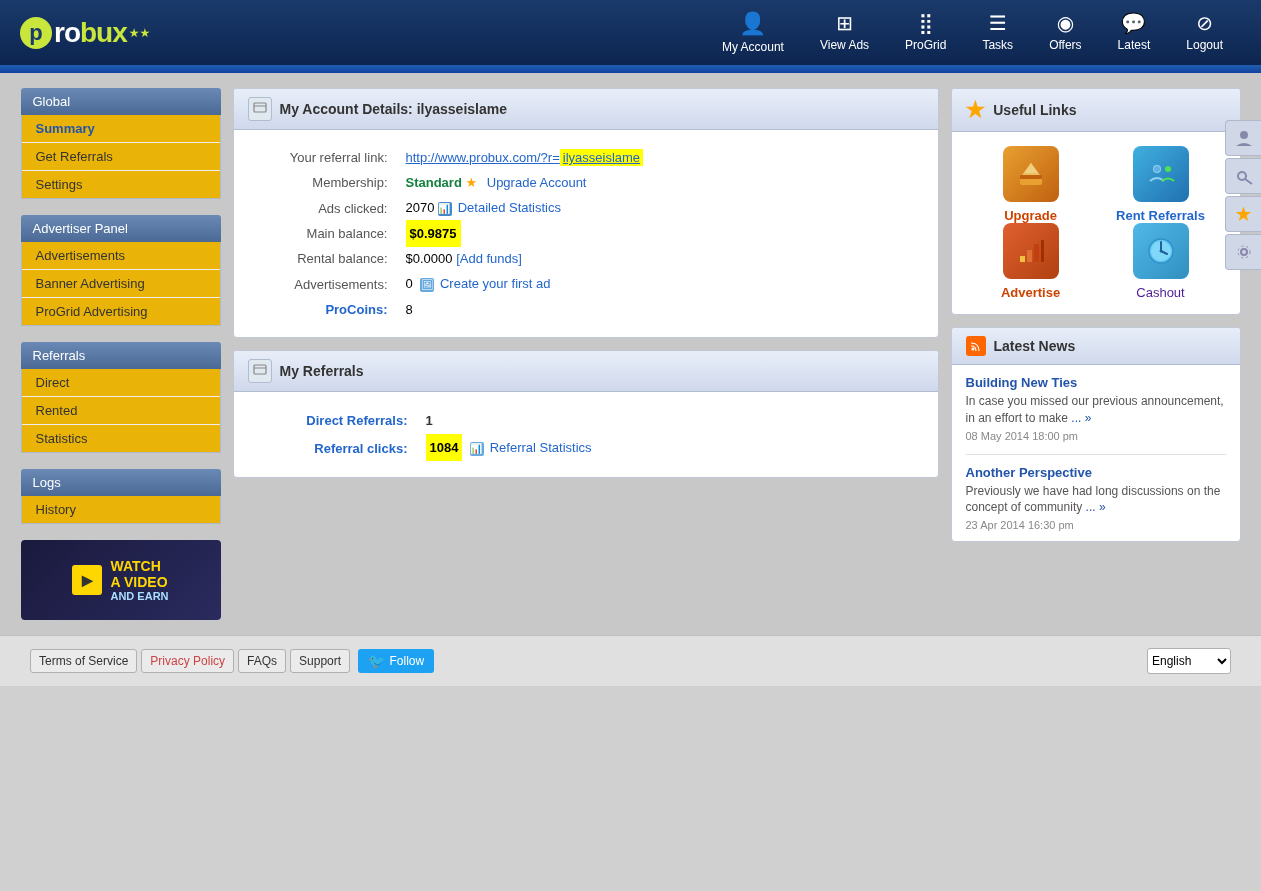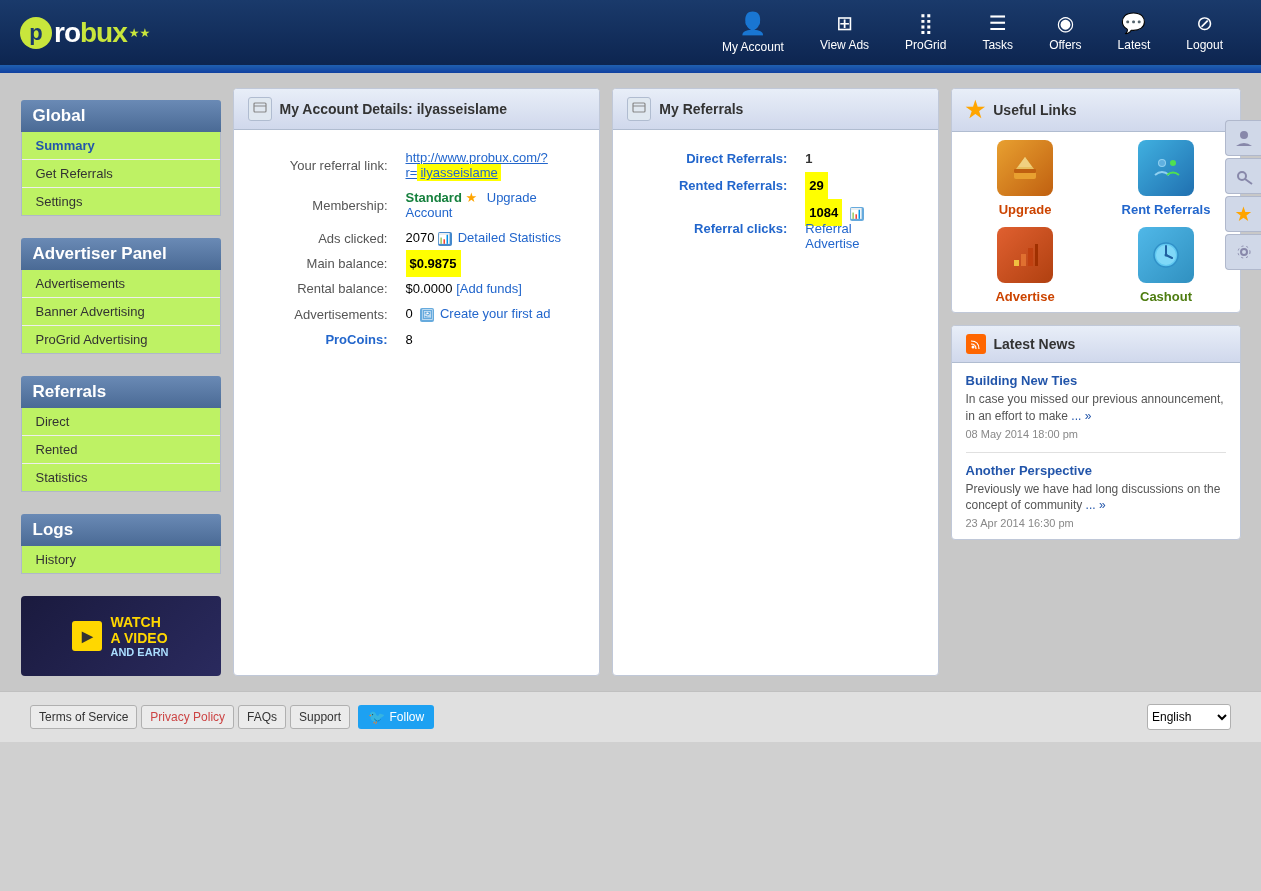--- a/index.html
+++ b/index.html
@@ -56,31 +56,30 @@
     }
 
     
     .sidebar {
       width: 200px;
       flex-shrink: 0;
     }
     .sidebar-section-header {
       background: linear-gradient(180deg, #6a8ab5 0%, #4a6a95 100%);
       color: white;
-      font-weight: bold;
-      font-size: 17px;
+      font-weight: normal;
+      font-size: 13px;
       padding: 6px 12px;
       border-radius: 3px 3px 0 0;
-      margin-top: 12px;
     }
     .sidebar-section {
-      background: #bef264;
+      background: #eab308;
       border: 1px solid #b0b8c8;
       border-top: none;
-      margin-bottom: 22px;
+      margin-bottom: 16px;
     }
     .sidebar-link {
       display: block;
       padding: 6px 14px;
       color: #333;
       text-decoration: none;
       font-size: 13px;
       cursor: pointer;
       border-bottom: 1px solid #eee;
     }
@@ -109,21 +108,21 @@
       align-items: center;
       justify-content: center;
       color: #333;
       font-size: 14px;
     }
 
     
     .main-content {
       flex: 1;
       display: flex;
-      flex-direction: row;
+      flex-direction: column;
       gap: 12px;
     }
 
     
     .panel {
       background: white;
       border: 1px solid #c0c8d8;
       border-radius: 4px;
       overflow: hidden;
     }
@@ -243,22 +242,21 @@
       flex-shrink: 0;
       display: flex;
       flex-direction: column;
       gap: 12px;
     }
 
     
     .useful-links-grid {
       display: grid;
       grid-template-columns: 1fr 1fr;
-      gap: 10px;
-      padding: 8px;
+      padding: 14px;
     }
     .useful-link-item {
       display: flex;
       flex-direction: column;
       align-items: center;
       gap: 6px;
       cursor: pointer;
       text-decoration: none;
     }
 
@@ -424,21 +422,21 @@
       border-radius: 8px;
       display: flex;
       align-items: center;
       justify-content: center;
       font-size: 28px;
       color: white;
     }
     .upgrade-label { color: #cc4400; font-weight: bold; }
     .rent-label { color: #2266cc; font-weight: bold; }
     .advertise-label { color: #cc4400; font-weight: bold; }
-    .cashout-label { color: #4d7c0f; font-weight: bold; }
+    .cashout-label { color: #4c1d95; font-weight: normal; }
   </style>
 </head>
 <body>
 
 <div class="top-nav">
   <div class="logo">
     <span style="display:inline-block; background:#c8e63c; border-radius:50%; width:32px; height:32px; position:relative; margin-right:0;">
       <span style="position:absolute; left:50%; top:50%; transform:translate(-50%,-50%); color:#1a3a6b; font-size:22px; font-weight:900;">p</span>
     </span>
     <span style="font-size:28px; font-weight:bold; color:white; letter-spacing:-1px; margin-left:2px;">
@@ -604,31 +602,25 @@
         <div class="panel-body">
           <table class="referrals-table">
             <tbody>
                 <tr>
               <td class="label-col">Direct Referrals:</td>
               <td>
                 <span class="ref-number">1</span>
               </td>
             </tr>
             <tr>
-              <td class="label-col">Rented Referrals:</td>
-              <td>
-                <span class="highlight-yellow">29</span>
-              </td>
-            </tr>
-            <tr>
               <td class="label-col">Referral clicks:</td>
               <td>
                 <span class="highlight-yellow">1084</span>
                 <span class="info-icon-small" style="background:#66aadd; margin-left:4px;">📊</span>
-                <a class="stats-link">Referral Advertise</a>
+                <a class="stats-link">Referral Statistics</a>
               </td>
             </tr>
           </tbody>
             </table>
         </div>
       </div>
 
     </div>
 
     <div class="right-col">

